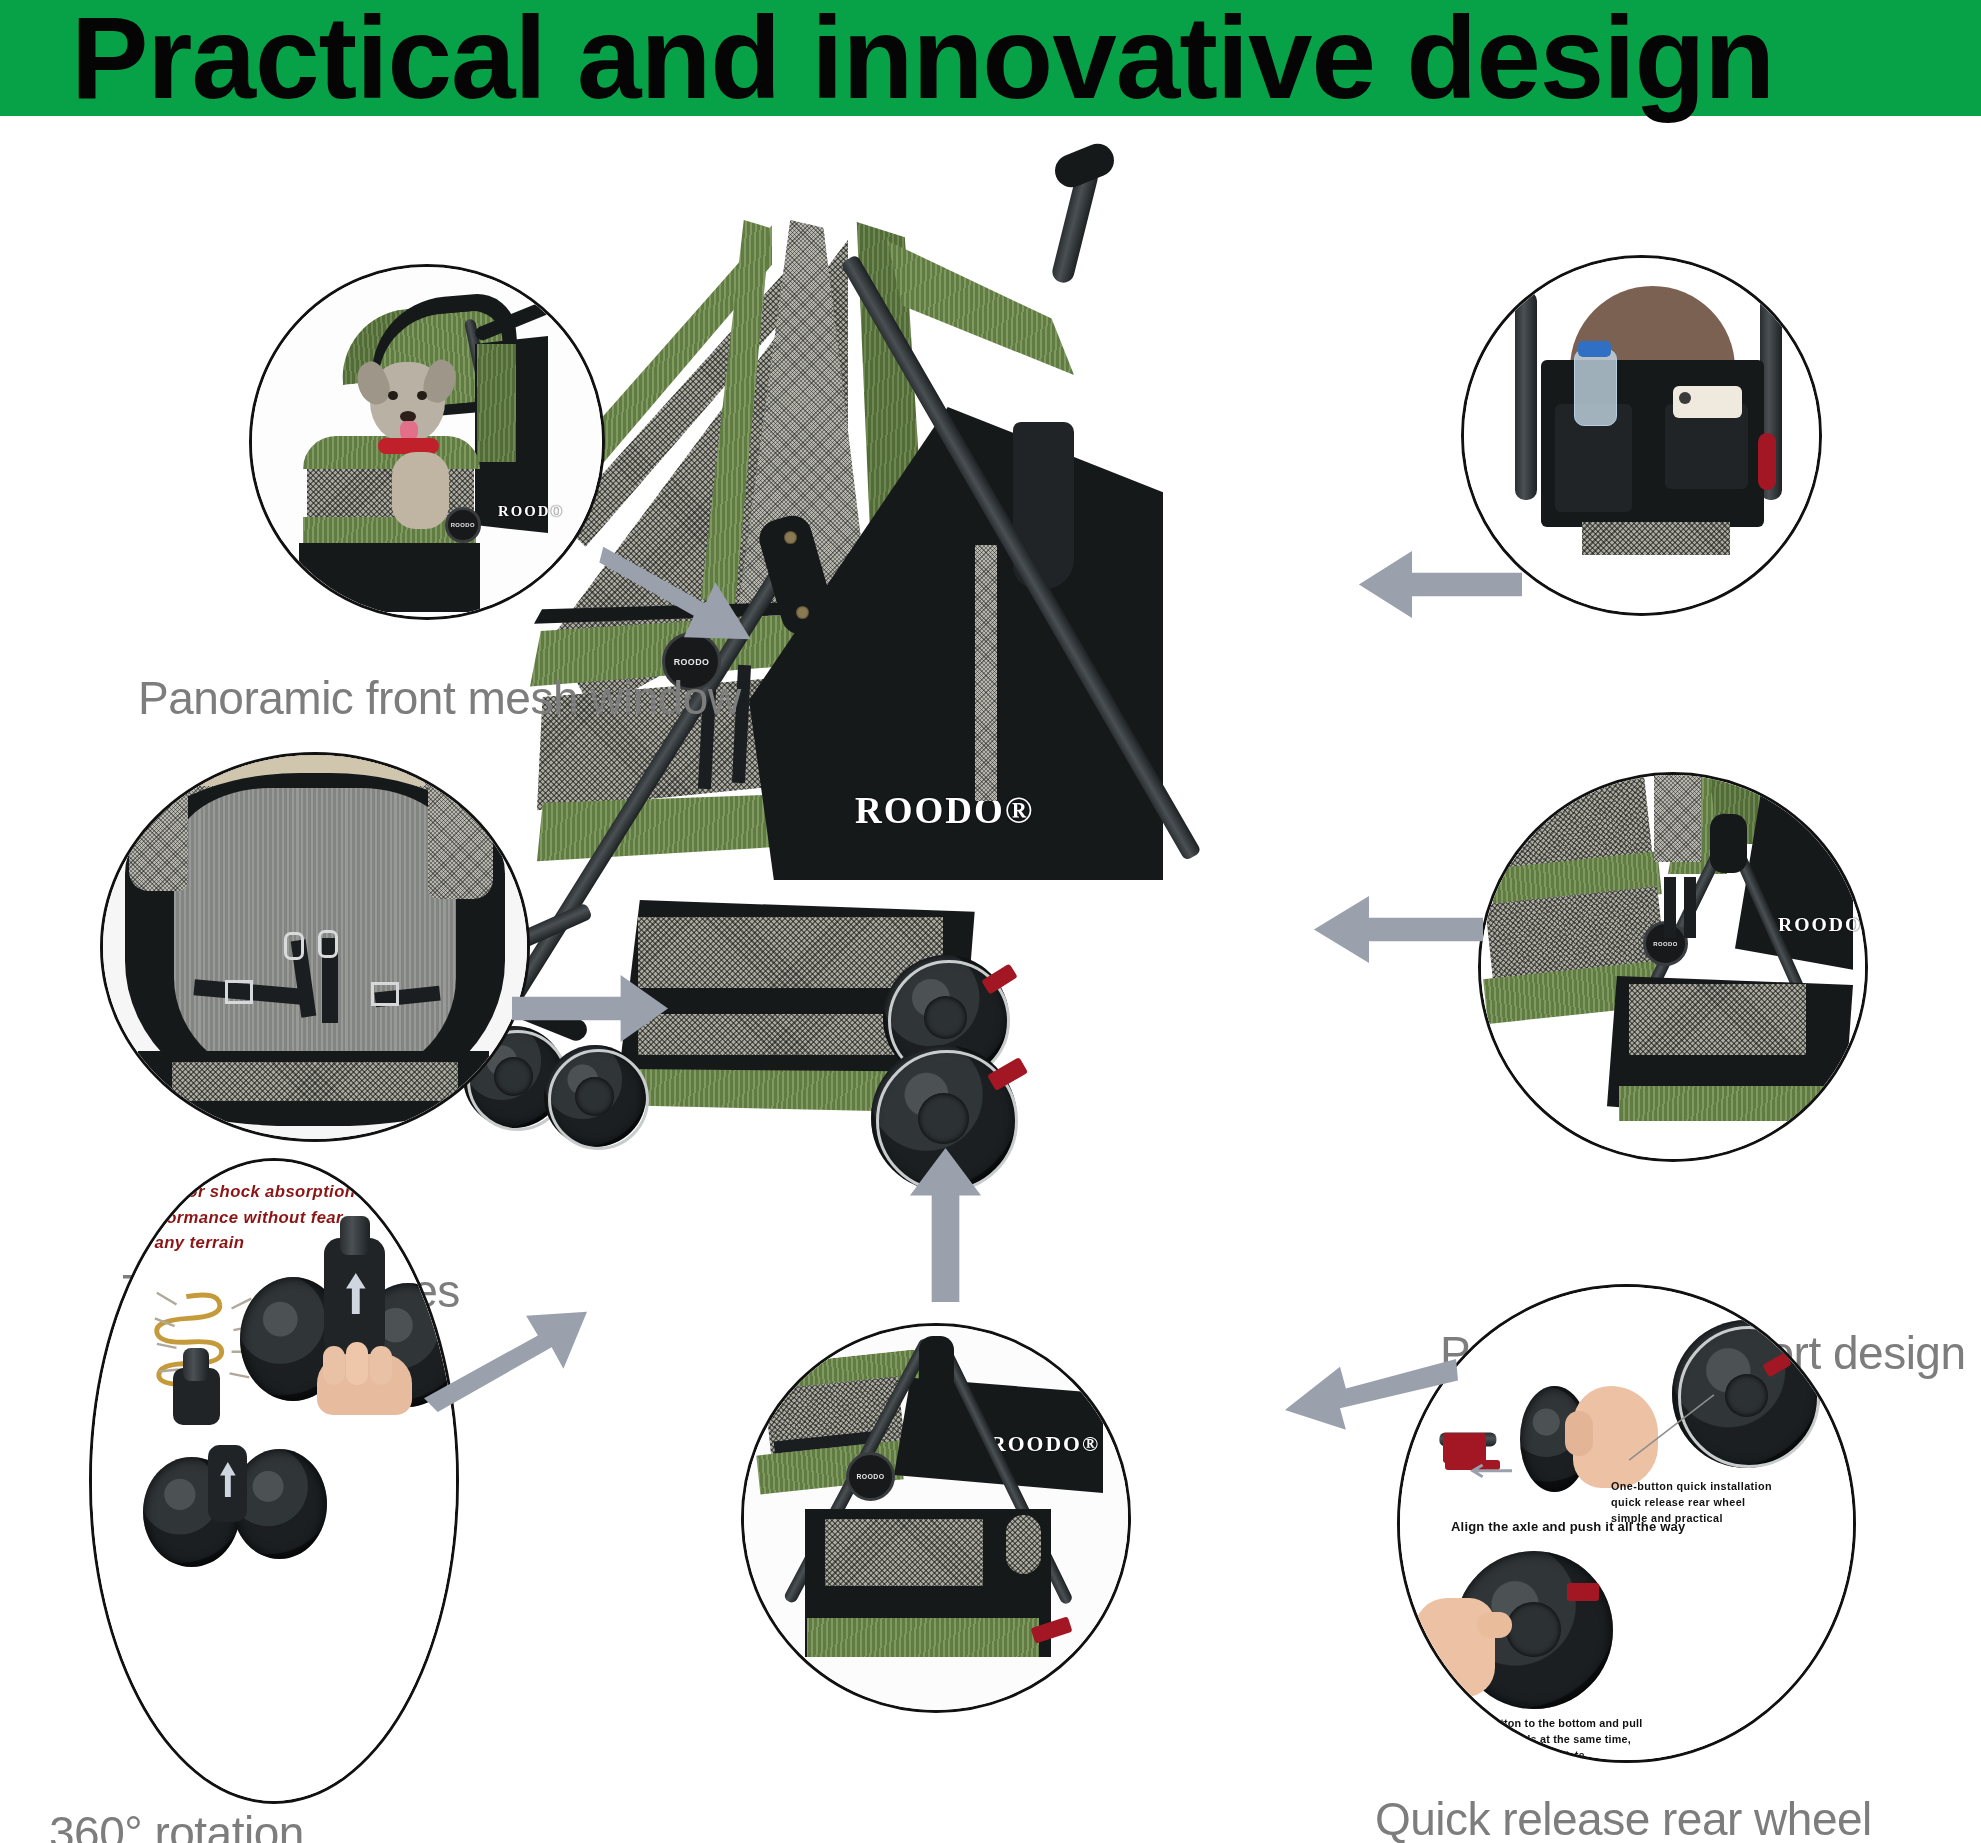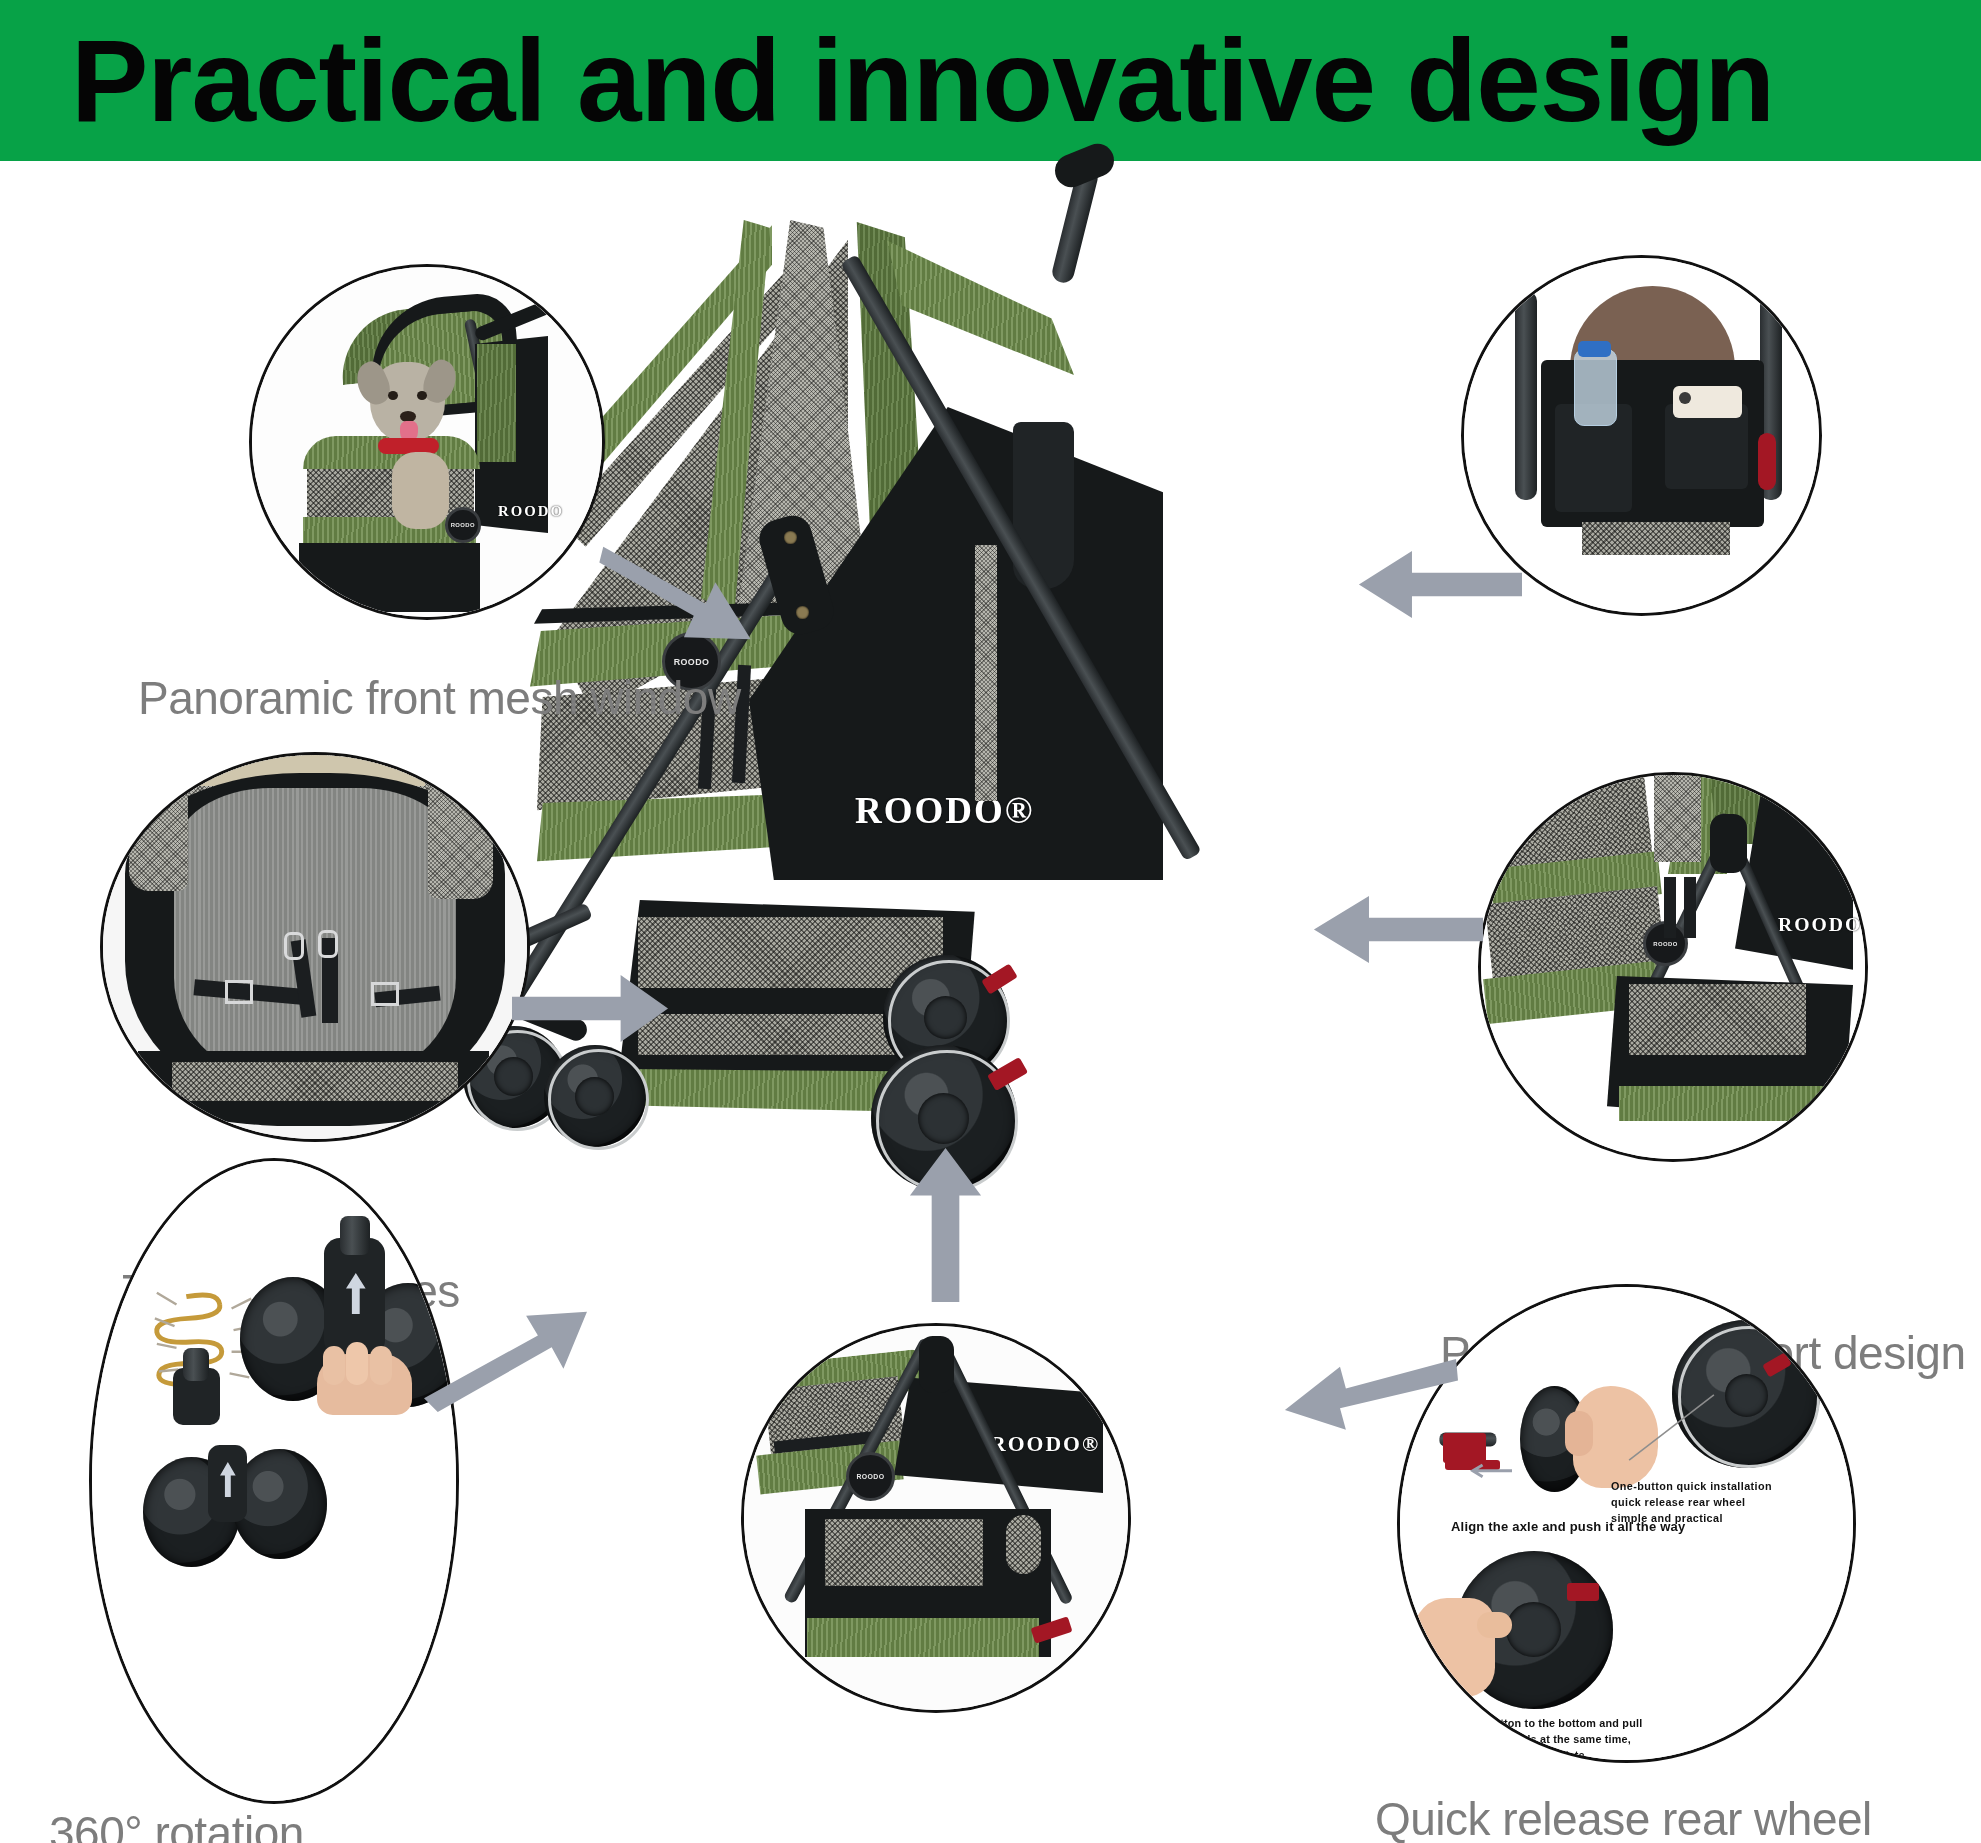--- a/index.html
+++ b/index.html
@@ -1,20 +1,20 @@
 <!DOCTYPE html>
 <html><head>
 <meta charset="utf-8">
 <style>
   html,body{margin:0;padding:0;background:#ffffff;}
   body{width:1982px;height:1843px;position:relative;overflow:hidden;
        font-family:"Liberation Sans",sans-serif;}
 
   
-  #banner{position:absolute;left:0;top:0;width:1982px;height:161px;
+  #banner{position:absolute;left:0;top:0;width:1982px;height:116px;
           background:#07a247;display:flex;align-items:center;text-align:center;}
   #banner-title{font-size:116px;font-weight:bold;color:#050505;
           letter-spacing:-1px;margin-left:71px;line-height:1;
           white-space:nowrap;transform:scaleX(1.0);}
 
   
   #stage{position:absolute;left:0;top:161px;width:1982px;height:1683px;background:#fff;}
 
   
   .callout{position:absolute;border-radius:50%;border:3px solid #111;
@@ -212,20 +212,23 @@
       <div style="position:absolute;left:122px;top:225px;width:21.7px;height:17.7px;border:3px solid #d7d8d9;"></div>
       <div style="position:absolute;left:268px;top:227px;width:21.7px;height:17.7px;border:3px solid #d7d8d9;"></div>
       <div class="blk" style="position:absolute;left:35px;top:296px;width:351px;height:75px;border-radius:0 0 44% 44%/0 0 60% 60%;"></div>
       <div class="mesh" style="position:absolute;left:69px;top:307px;width:286px;height:39px;"></div>
     </div>
   </div>
   <div class="caption" style="left:122px;top:1105px;">Two dog leashes</div>
 
   <div class="callout" style="left:89px;top:997px;width:364px;height:640px;border-radius:50%;">
     <div class="photo" style="background:#fff;">
+      <div class="redtxt" style="left:41px;top:17.7px;font-size:16.7px;line-height:1.55;letter-spacing:0.4px;">Superior shock absorption
+performance without fear
+of any terrain</div>
 
       <svg class="spring" style="left:55px;top:118px;" width="118" height="118" viewBox="0 0 120 120">
         <g stroke="#c59a3a" stroke-width="5" fill="none">
           <path d="M40 18 q32 -6 34 8 q2 12 -32 14 q-34 2 -32 14 q2 12 34 10 q32 -2 32 10 q0 12 -32 12 q-32 0 -32 12 q0 10 32 10"></path>
         </g>
         <g stroke="#b0a89a" stroke-width="2.5" fill="none">
           <path d="M30 26 L10 14 M28 48 L8 40 M30 70 L10 66 M32 92 L12 94"></path>
           <path d="M86 30 L106 20 M88 52 L108 48 M86 74 L106 74 M84 96 L104 100"></path>
         </g>
       </svg>

